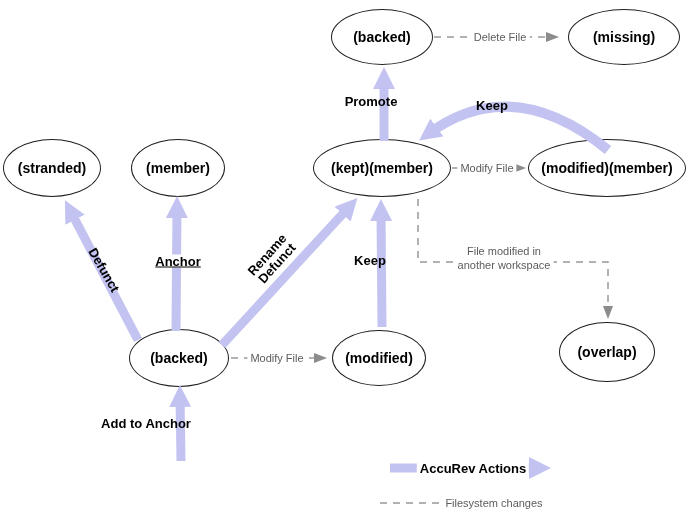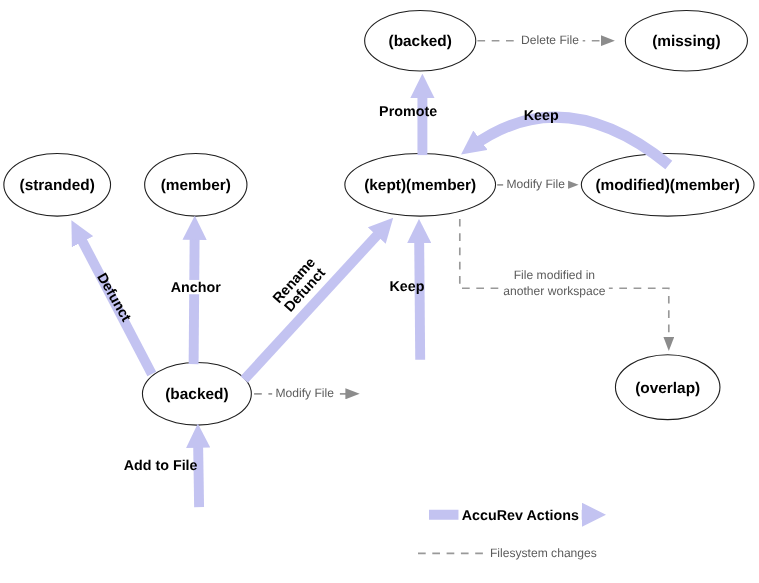--- a/index.html
+++ b/index.html
@@ -34,20 +34,21 @@
 
 <div class="canvas">
 
   <div class="state" style="left:331px;top:9px;width:102px;height:56px;">(backed)</div>
   <div class="state" style="left:568px;top:9px;width:112px;height:56px;">(missing)</div>
   <div class="state" style="left:3px;top:139px;width:98px;height:58px;">(stranded)</div>
   <div class="state" style="left:131px;top:139px;width:94px;height:58px;">(member)</div>
   <div class="state" style="left:313px;top:139px;width:138px;height:58px;">(kept)(member)</div>
   <div class="state" style="left:528px;top:139px;width:158px;height:58px;">(modified)(member)</div>
   <div class="state" style="left:129px;top:329px;width:100px;height:58px;">(backed)</div>
+  <div class="state" style="left:332px;top:330px;width:94px;height:56px;">(modified)</div>
   <div class="state" style="left:559px;top:322px;width:96px;height:60px;">(overlap)</div>
 
   <svg class="arrow-layer" viewBox="0 0 690 530">
     <defs>
       <marker id="mA" viewBox="0 0 10 10" refX="5" refY="5" markerWidth="22" markerHeight="22" orient="auto" markerUnits="userSpaceOnUse">
         <path d="M0,0 L10,5 L0,10 z"></path>
       </marker>
       <marker id="mF" viewBox="0 0 13 10" refX="6" refY="5" markerWidth="13" markerHeight="10" orient="auto" markerUnits="userSpaceOnUse">
         <path d="M0,0 L13,5 L0,10 z"></path>
       </marker>
@@ -65,29 +66,29 @@
     <path class="fs-stroke" d="M 434,37 L 552,37" marker-end="url(#mF)"></path>
     <path class="fs-stroke" d="M 452,168 L 519,168" marker-end="url(#mF)"></path>
     <path class="fs-stroke" d="M 231,358 L 320,358" marker-end="url(#mF)"></path>
     <path class="fs-stroke" d="M 418,199 L 418,262 L 608,262 L 608,312" marker-end="url(#mF)"></path>
     <path class="fs-stroke" d="M 380,503 L 538,503" marker-end="url(#mF)"></path>
   </svg>
 
   <div class="lbl" style="left:371px;top:101px;">Promote</div>
   <div class="lbl" style="left:492px;top:105px;">Keep</div>
   <div class="lbl rot60" style="left:104px;top:270px;">Defunct</div>
-  <div class="lbl two whitebg" style="left:178px;top:261px;">
+  <div class="lbl two whitebg" style="left:178px;top:261px;text-decoration:underline;">
     <div>Anchor</div>
   </div>
   <div class="lbl two rotm48" style="left:272px;top:259px;">
     <div>Rename</div>
     <div>Defunct</div>
   </div>
   <div class="lbl" style="left:370px;top:260px;">Keep</div>
-  <div class="lbl" style="left:146px;top:423px;">Add to File</div>
+  <div class="lbl" style="left:146px;top:423px;">Add to Anchor</div>
 
   <div class="lbl gray whitebg" style="left:500px;top:37px;">Delete File</div>
   <div class="lbl gray whitebg" style="left:487px;top:168px;">Modify File</div>
   <div class="lbl gray whitebg" style="left:277px;top:358px;">Modify File</div>
   <div class="lbl gray two whitebg" style="left:504px;top:258px;">
     <div>File modified in</div>
     <div>another workspace</div>
   </div>
 
   <div class="lbl whitebg" style="left:473px;top:468px;">AccuRev Actions</div>

